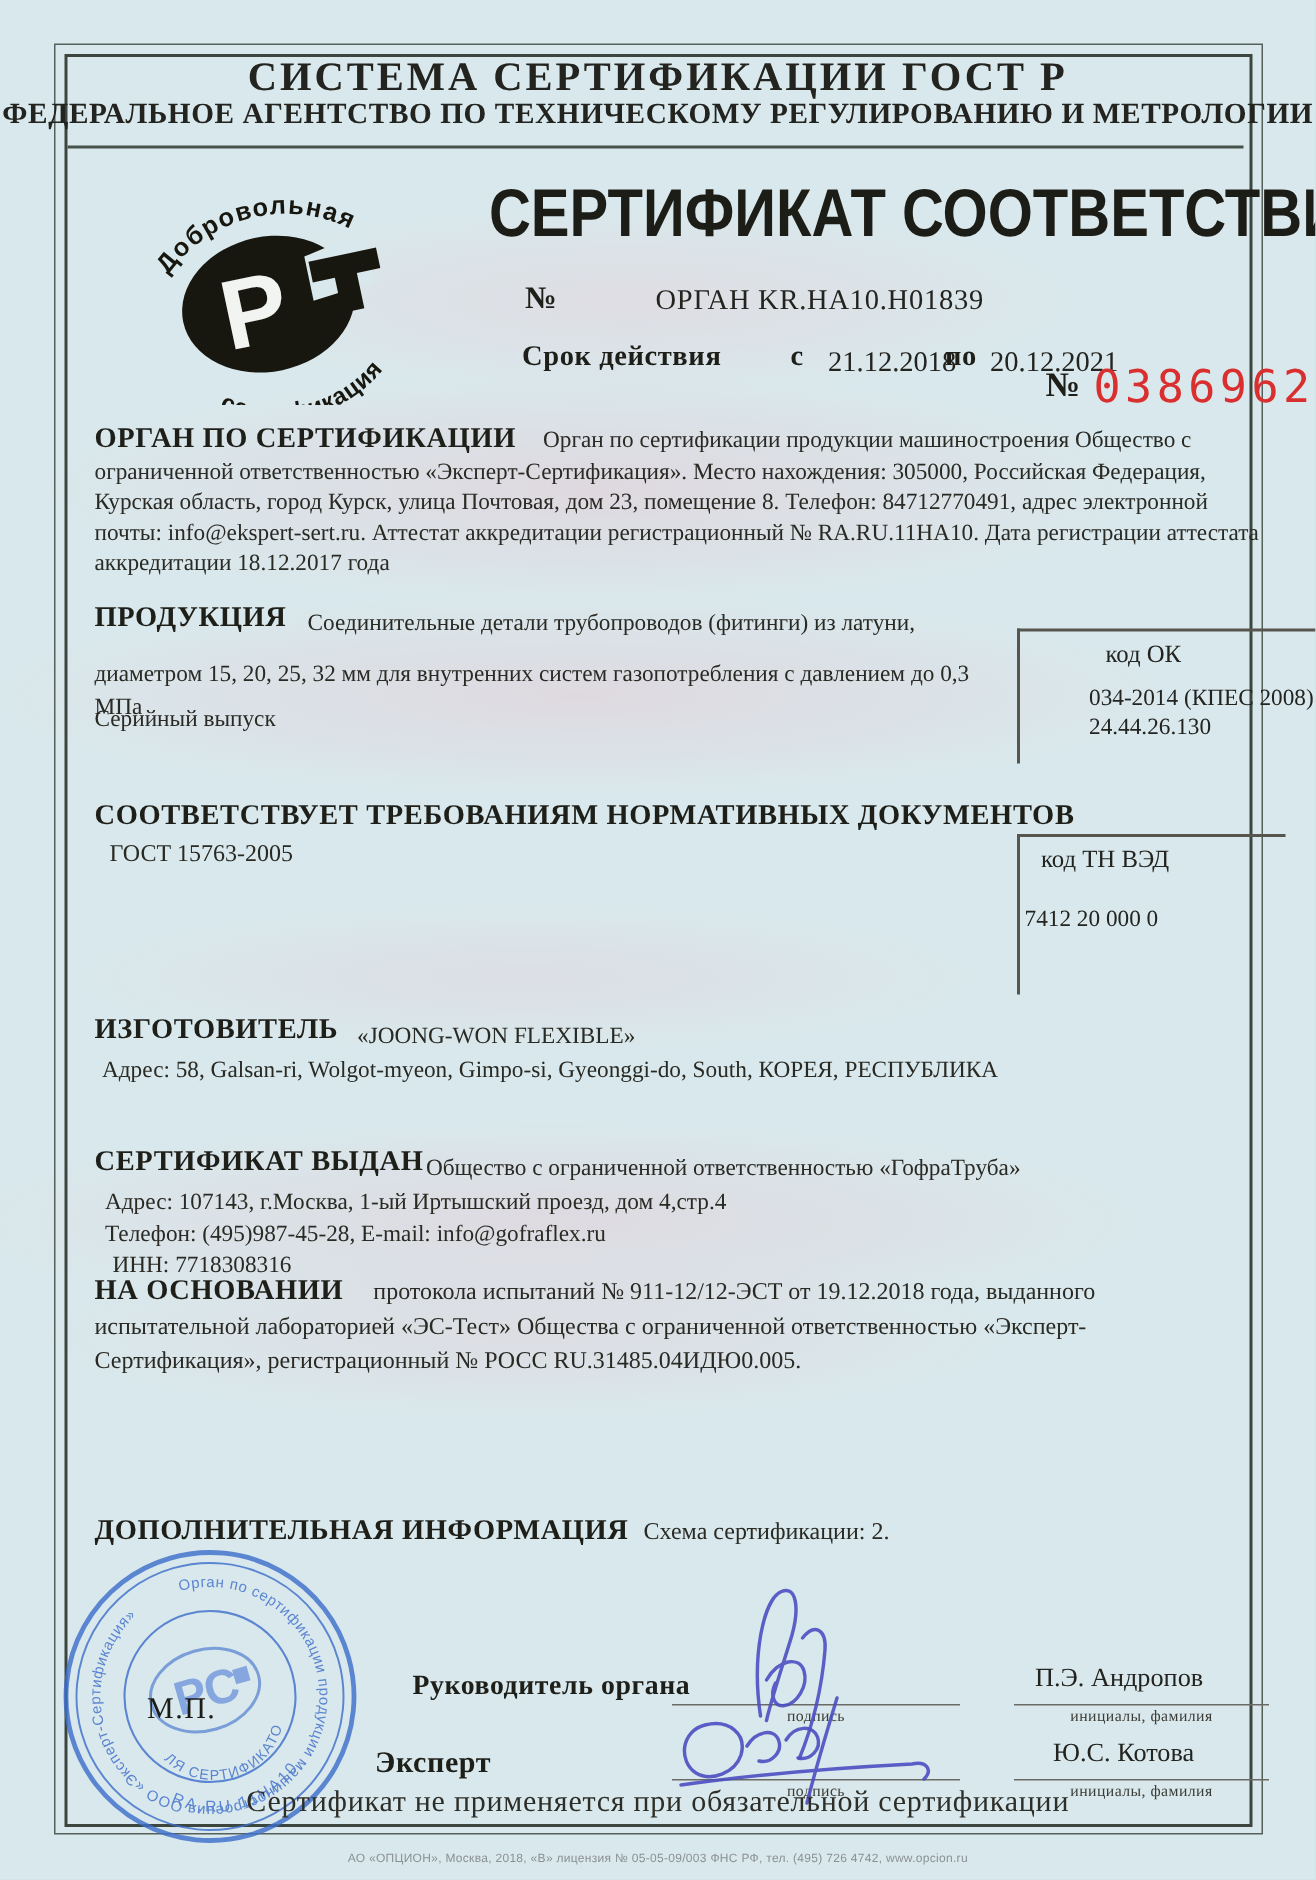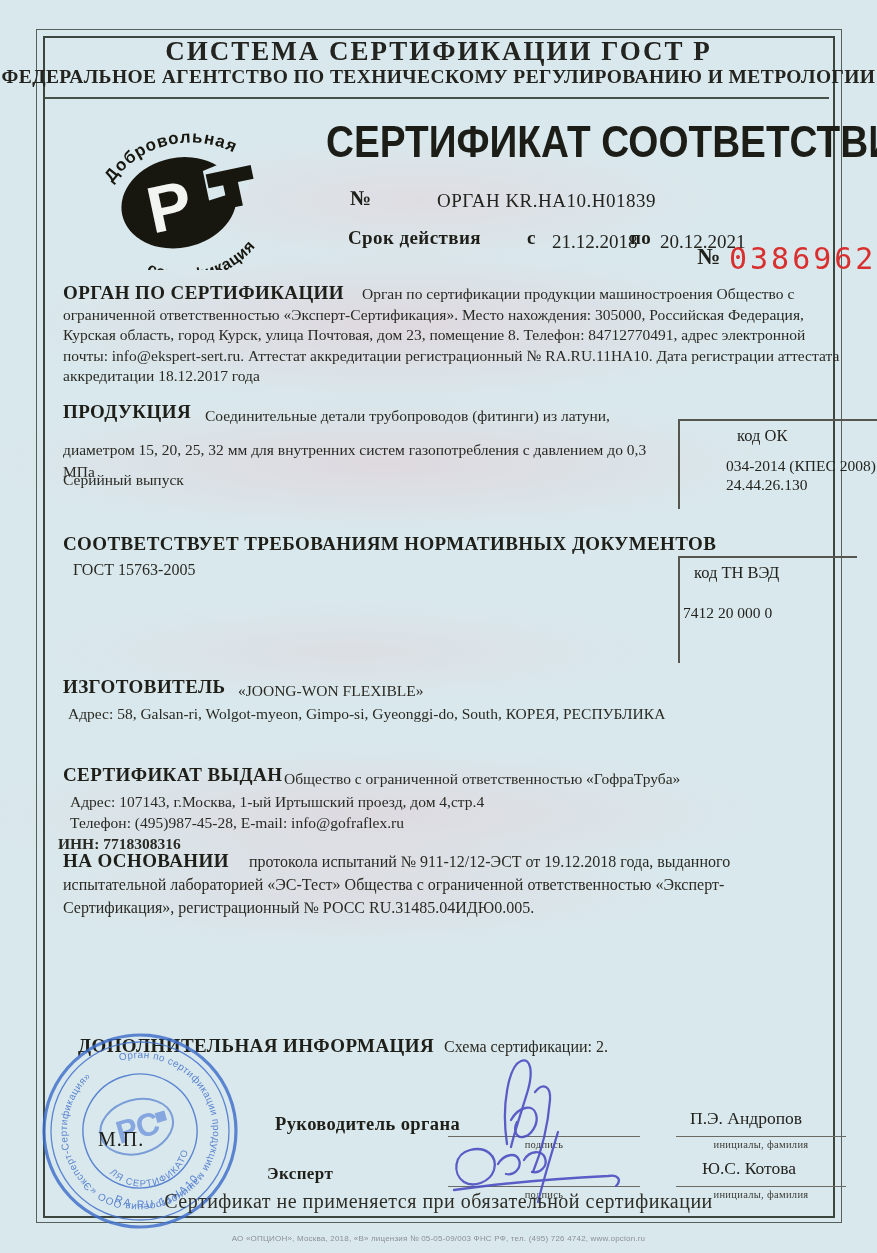--- a/index.html
+++ b/index.html
@@ -123,27 +123,27 @@
   </div>
 
   <div class="abs lbl" style="left:63px;top:676px;">ИЗГОТОВИТЕЛЬ</div>
   <div class="abs body-txt nowrap" style="left:238px;top:681px;">«JOONG-WON FLEXIBLE»</div>
   <div class="abs body-txt nowrap" style="left:68px;top:704px;">Адрес: 58, Galsan-ri, Wolgot-myeon, Gimpo-si, Gyeonggi-do, South, КОРЕЯ, РЕСПУБЛИКА</div>
 
   <div class="abs lbl" style="left:63px;top:764px;">СЕРТИФИКАТ ВЫДАН</div>
   <div class="abs body-txt nowrap" style="left:284px;top:769px;">Общество с ограниченной ответственностью  «ГофраТруба»</div>
   <div class="abs body-txt nowrap" style="left:70px;top:792px;">Адрес: 107143, г.Москва, 1-ый Иртышский проезд, дом 4,стр.4</div>
   <div class="abs body-txt nowrap" style="left:70px;top:813px;">Телефон: (495)987-45-28, E-mail: info@gofraflex.ru</div>
-  <div class="abs body-txt nowrap" style="left:58px;top:834px;font-weight:bold;">ИНН: 7718308316</div>
+  <div class="abs body-txt nowrap" style="left:75px;top:834px;">ИНН: 7718308316</div>
 
   <div class="abs body-lg" style="left:63px;top:849px;width:765px;">
     <span class="lbl" style="margin-right:20px;">НА ОСНОВАНИИ</span><span>протокола испытаний № 911-12/12-ЭСТ от 19.12.2018 года, выданного испытательной лабораторией «ЭС-Тест» Общества с ограниченной ответственностью «Эксперт-Сертификация», регистрационный № РОСС RU.31485.04ИДЮ0.005.</span>
   </div>
 
-  <div class="abs" style="left:78px;top:1010px;width:780px;margin-top:25px;">
+  <div class="abs" style="left:63px;top:1010px;width:780px;">
     <span class="lbl" style="margin-right:10px;">ДОПОЛНИТЕЛЬНАЯ ИНФОРМАЦИЯ</span><span class="body-lg">Схема сертификации: 2.</span>
   </div>
 
   <svg class="abs" style="left:25px;top:1028px;" width="230" height="208" viewBox="0 0 230 208">
     <defs>
       <path id="stampRing" d="M 115,30 A 73,73 0 1 1 114.9,30"></path>
       <path id="stampInnerArc" d="M 74,135 A 47,47 0 0 0 156,135"></path>
       <path id="stampRegArc" d="M 56,145 A 67,67 0 0 0 174,145"></path>
     </defs>
     <g transform="rotate(-16 115 103)" opacity="0.82" stroke="#3f6fcb" fill="none">
@@ -166,21 +166,21 @@
   </svg>
   <div class="abs mp" style="left:98px;top:1128px;">М.П.</div>
 
   <div class="abs lbl" style="left:255px;top:1114px;font-size:18.5px;margin-left:20px;">Руководитель органа</div>
   <div class="abs sigline" style="left:448px;top:1136px;width:192px;"></div>
   <div class="abs caption" style="left:448px;top:1139px;width:192px;">подпись</div>
   <div class="abs sig-name" style="left:690px;top:1108px;">П.Э. Андропов</div>
   <div class="abs sigline" style="left:676px;top:1136px;width:170px;"></div>
   <div class="abs caption" style="left:676px;top:1139px;width:170px;">инициалы, фамилия</div>
 
-  <div class="abs lbl" style="left:267px;top:1164px;font-size:17px;">Эксперт</div>
+  <div class="abs lbl" style="left:250px;top:1164px;font-size:20px;">Эксперт</div>
   <div class="abs sigline" style="left:448px;top:1186px;width:192px;"></div>
   <div class="abs caption" style="left:448px;top:1189px;width:192px;">подпись</div>
   <div class="abs sig-name" style="left:702px;top:1158px;">Ю.С. Котова</div>
   <div class="abs sigline" style="left:676px;top:1186px;width:170px;"></div>
   <div class="abs caption" style="left:676px;top:1189px;width:170px;">инициалы, фамилия</div>
 
   <svg class="abs" style="left:445px;top:1052px;" width="210" height="125" viewBox="0 0 210 125">
     <g stroke="#4d4fc2" stroke-width="2.3" fill="none" stroke-linecap="round" opacity=".9">
       <path d="M62,92 C56,52 64,14 76,9 C86,5 88,20 83,38 C77,58 70,78 66,95"></path>
       <path d="M66,68 C74,54 88,52 91,62 C94,72 86,84 78,85 C71,86 68,78 72,70"></path>

